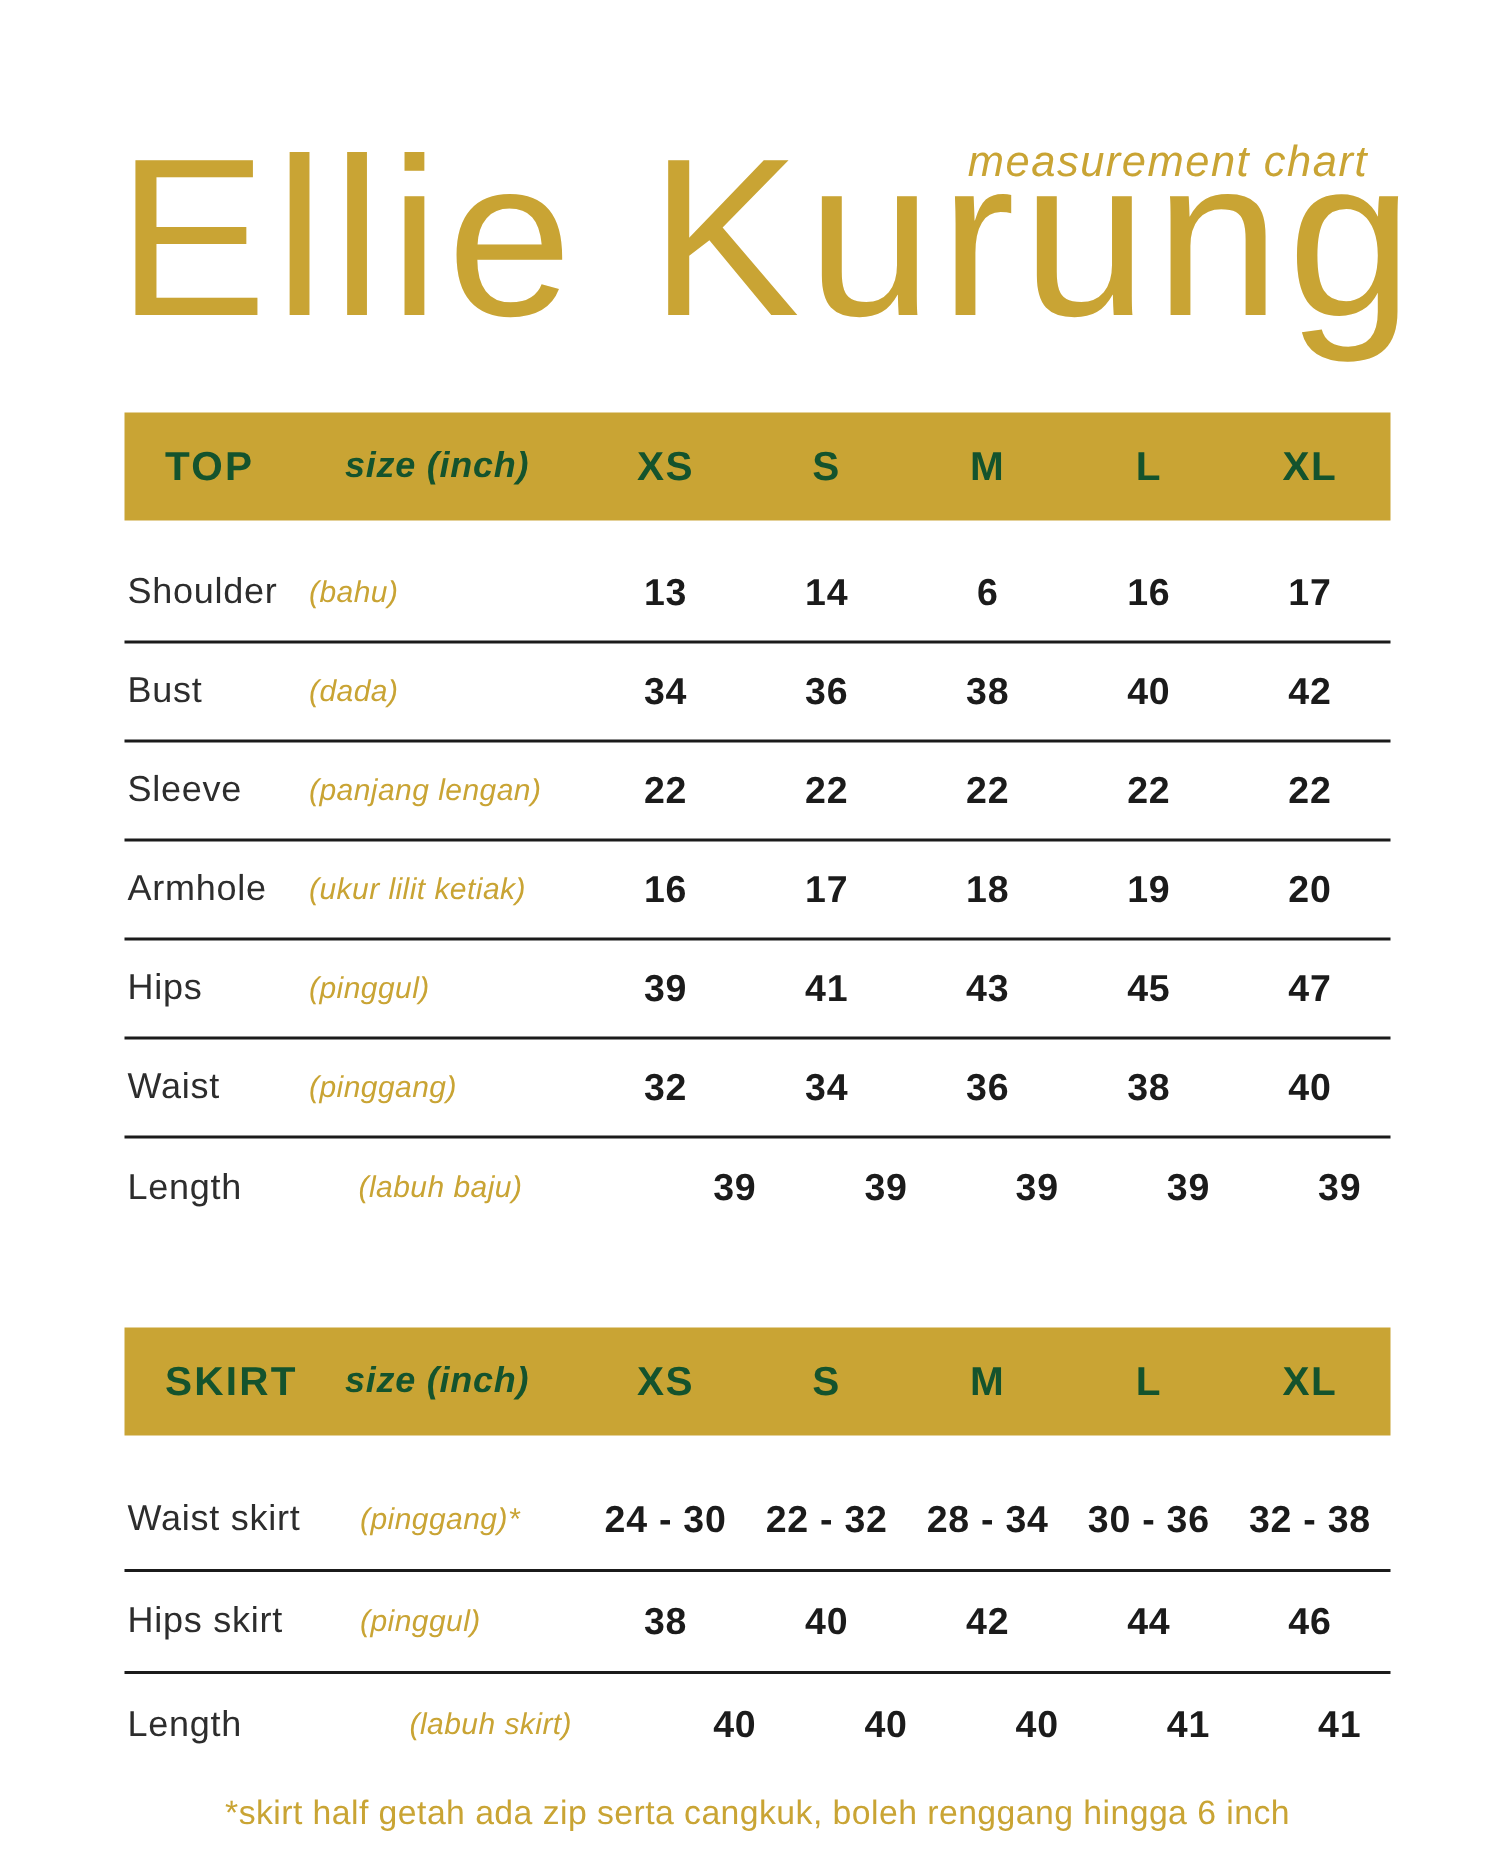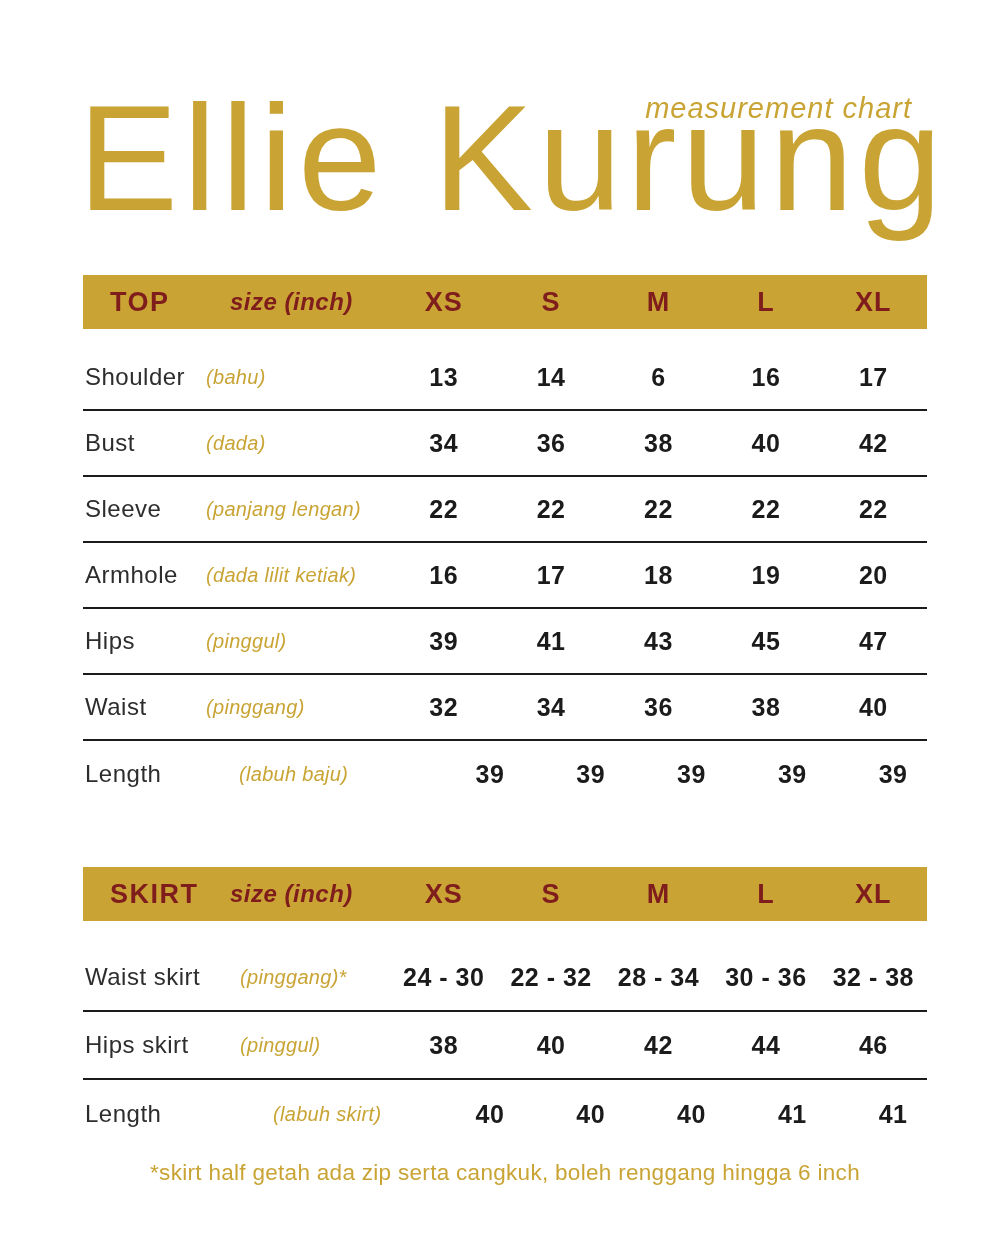--- a/index.html
+++ b/index.html
@@ -25,22 +25,22 @@
     font-size:29px;font-style:italic;color:var(--gold);letter-spacing:1px;
   }
 
   
   .table{margin-left:83px;width:844px;}
   .table-top{margin-top:30px;}
   .table-skirt{margin-top:60px;}
 
   .bar{
     display:grid;grid-template-columns:120px 160px repeat(5,1fr);
-    align-items:center;height:54px;background:var(--gold);
-    color:#7f1d1d;padding-left:27px;
+    align-items:center;height:72px;background:var(--gold);
+    color:#14532d;padding-left:27px;
   }
   .bar-name{font-weight:bold;font-size:27px;letter-spacing:1.5px;}
   .bar-unit{font-weight:bold;font-style:italic;font-size:24px;letter-spacing:0.5px;}
   .bar-col{font-weight:bold;font-size:27px;text-align:center;letter-spacing:1px;}
 
   .rows{margin-top:16px;}
   .table-skirt .rows{margin-top:23px;}
 
   .trow{
     display:grid;grid-template-columns:121px 184px repeat(5,1fr);
@@ -107,21 +107,21 @@
         <span class="malay">(panjang lengan)</span>
         <span class="val">22</span>
         <span class="val">22</span>
         <span class="val">22</span>
         <span class="val">22</span>
         <span class="val">22</span>
       </div>
 
       <div class="trow">
         <span class="lbl">Armhole</span>
-        <span class="malay">(dada lilit ketiak)</span>
+        <span class="malay">(ukur lilit ketiak)</span>
         <span class="val">16</span>
         <span class="val">17</span>
         <span class="val">18</span>
         <span class="val">19</span>
         <span class="val">20</span>
       </div>
 
       <div class="trow">
         <span class="lbl">Hips</span>
         <span class="malay">(pinggul)</span>

